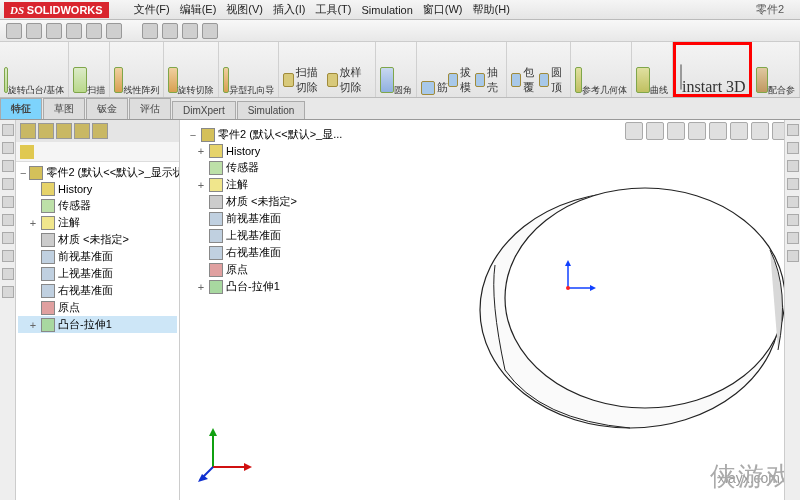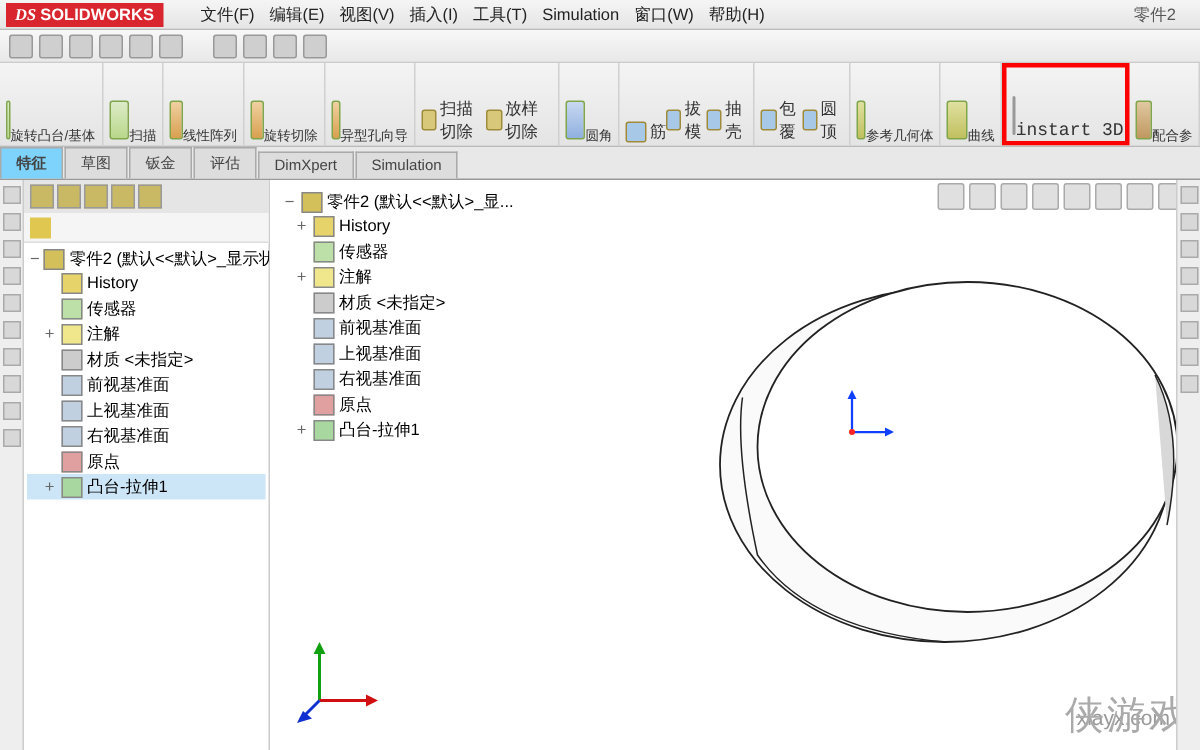--- a/index.html
+++ b/index.html
@@ -149,21 +149,21 @@
   <div class="rgrp big">
       <div class="bigic" style="background:linear-gradient(#e0e0a0,#c0c060)"></div>
       <div class="lbl">参考几何体</div>
     </div>
   <div class="rgrp big">
       <div class="bigic" style="background:linear-gradient(#e0e0a0,#c0c060)"></div>
       <div class="lbl">曲线</div>
     </div>
   <div class="rgrp big highlight">
       <div class="bigic"></div>
-      <div class="lbl" style="font-family:Liberation Mono, monospace;font-size:12px">instart 3D</div>
+      <div class="lbl" style="font-family:Liberation Serif, serif;font-size:16px">instart 3D</div>
     </div>
   <div class="rgrp big">
       <div class="bigic" style="background:linear-gradient(#e0c8a0,#c09860)"></div>
       <div class="lbl">配合参</div>
     </div>
 </div>
 
 <div class="tabs">
   <div class="tab active">特征</div>
   <div class="tab">草图</div>

